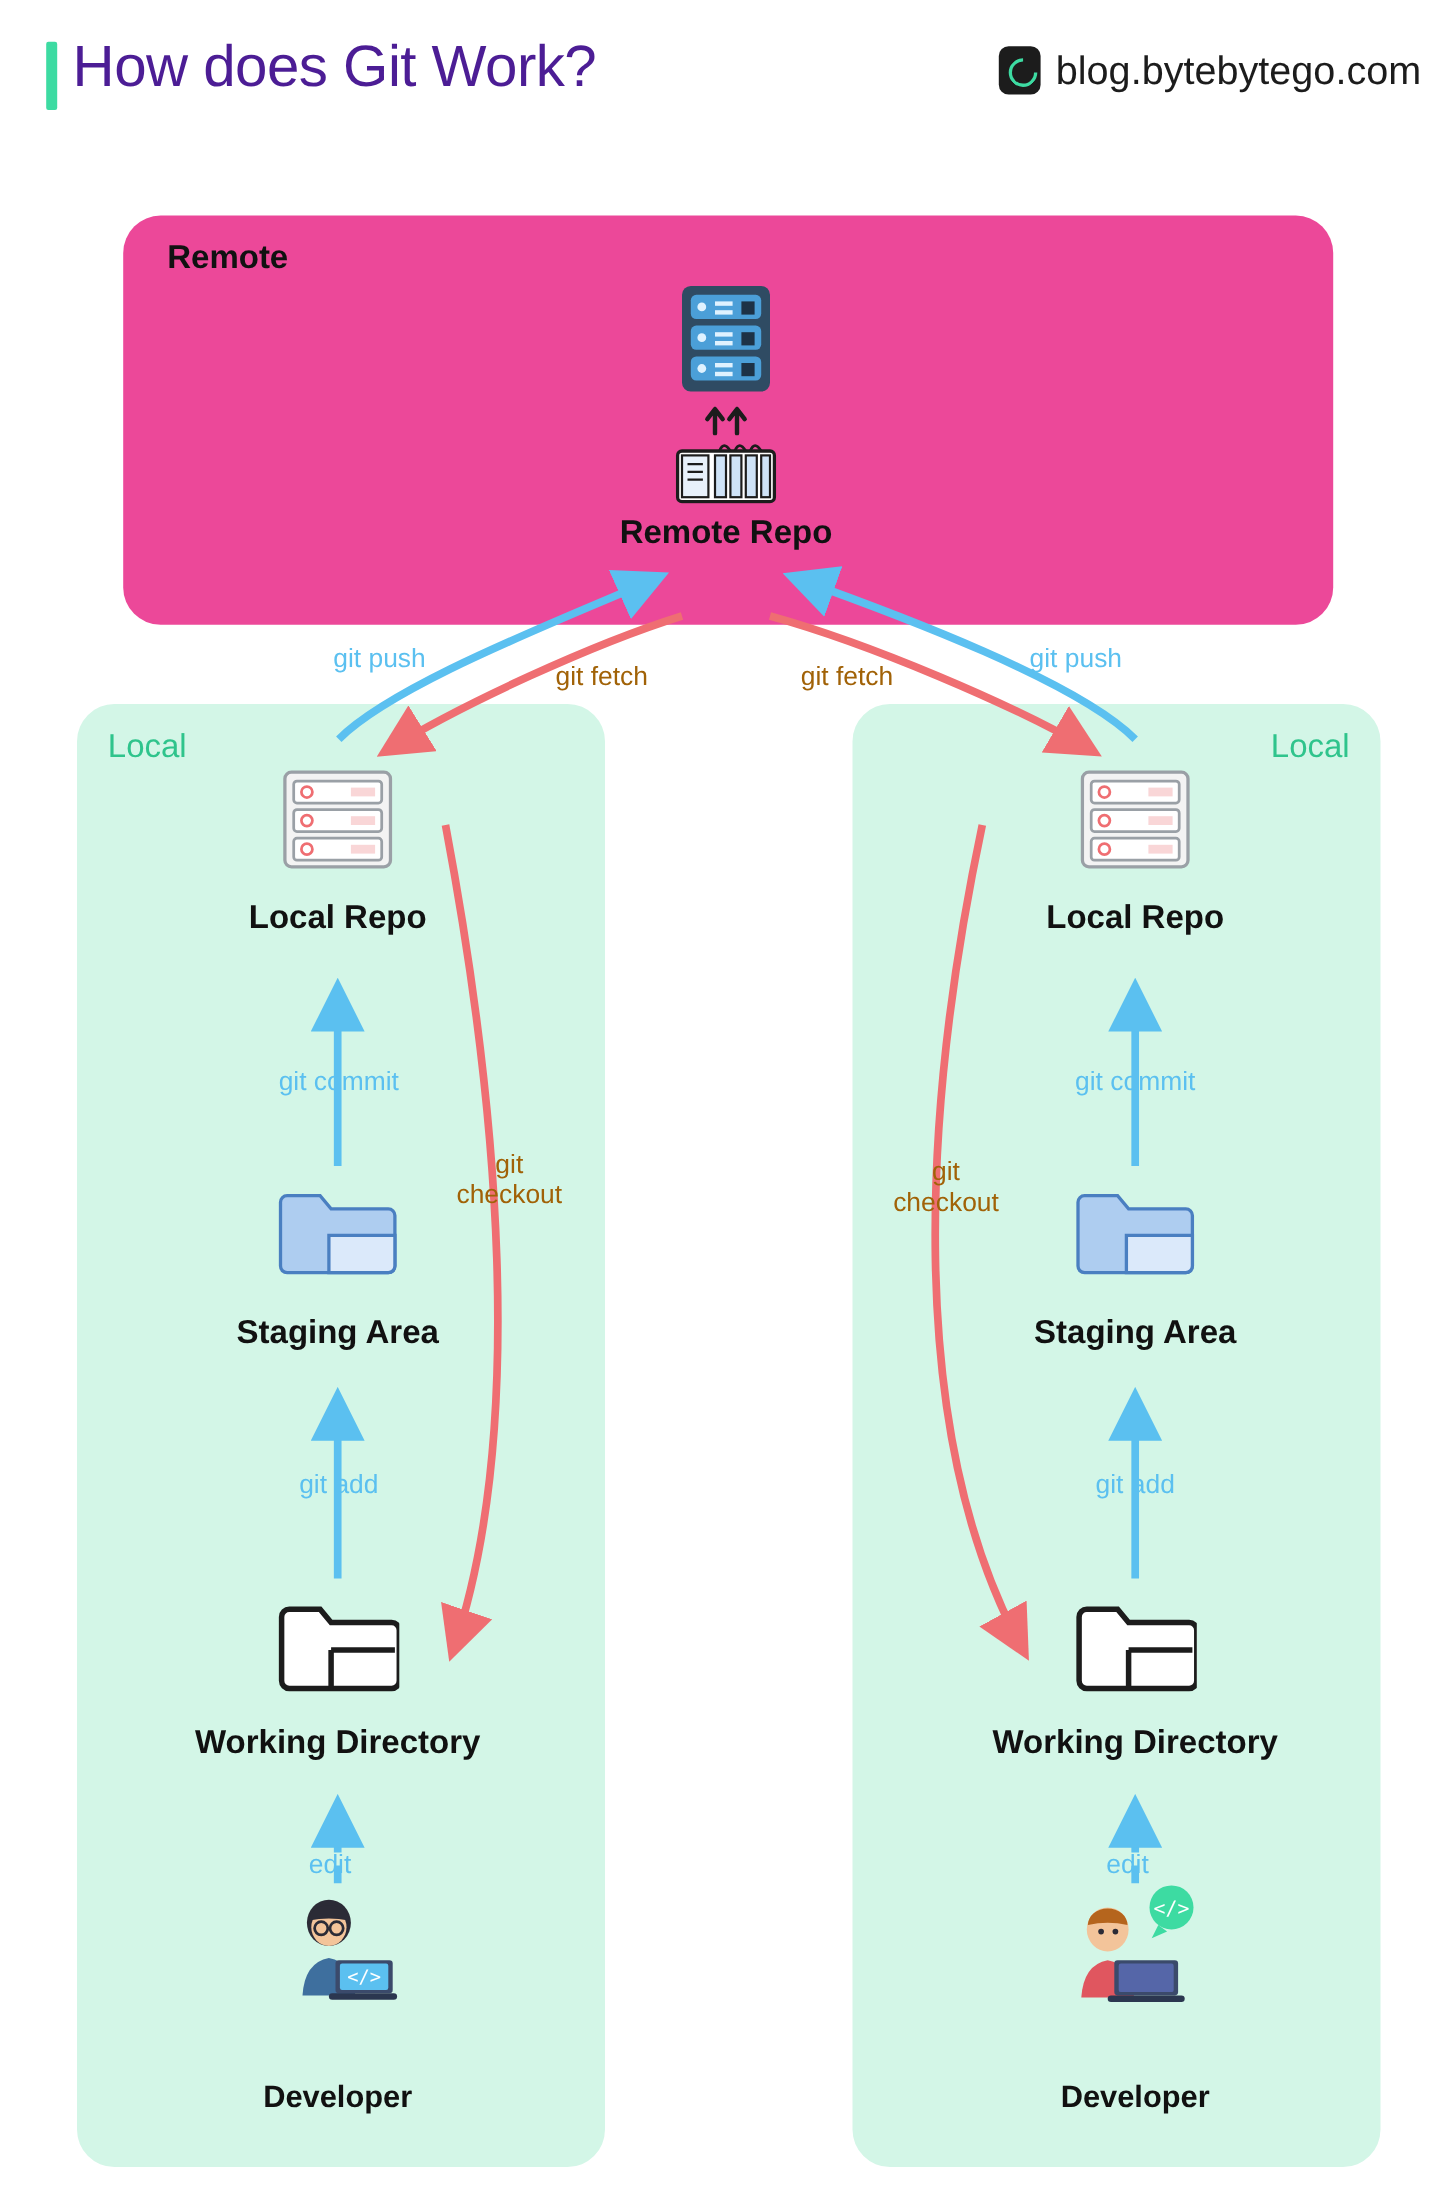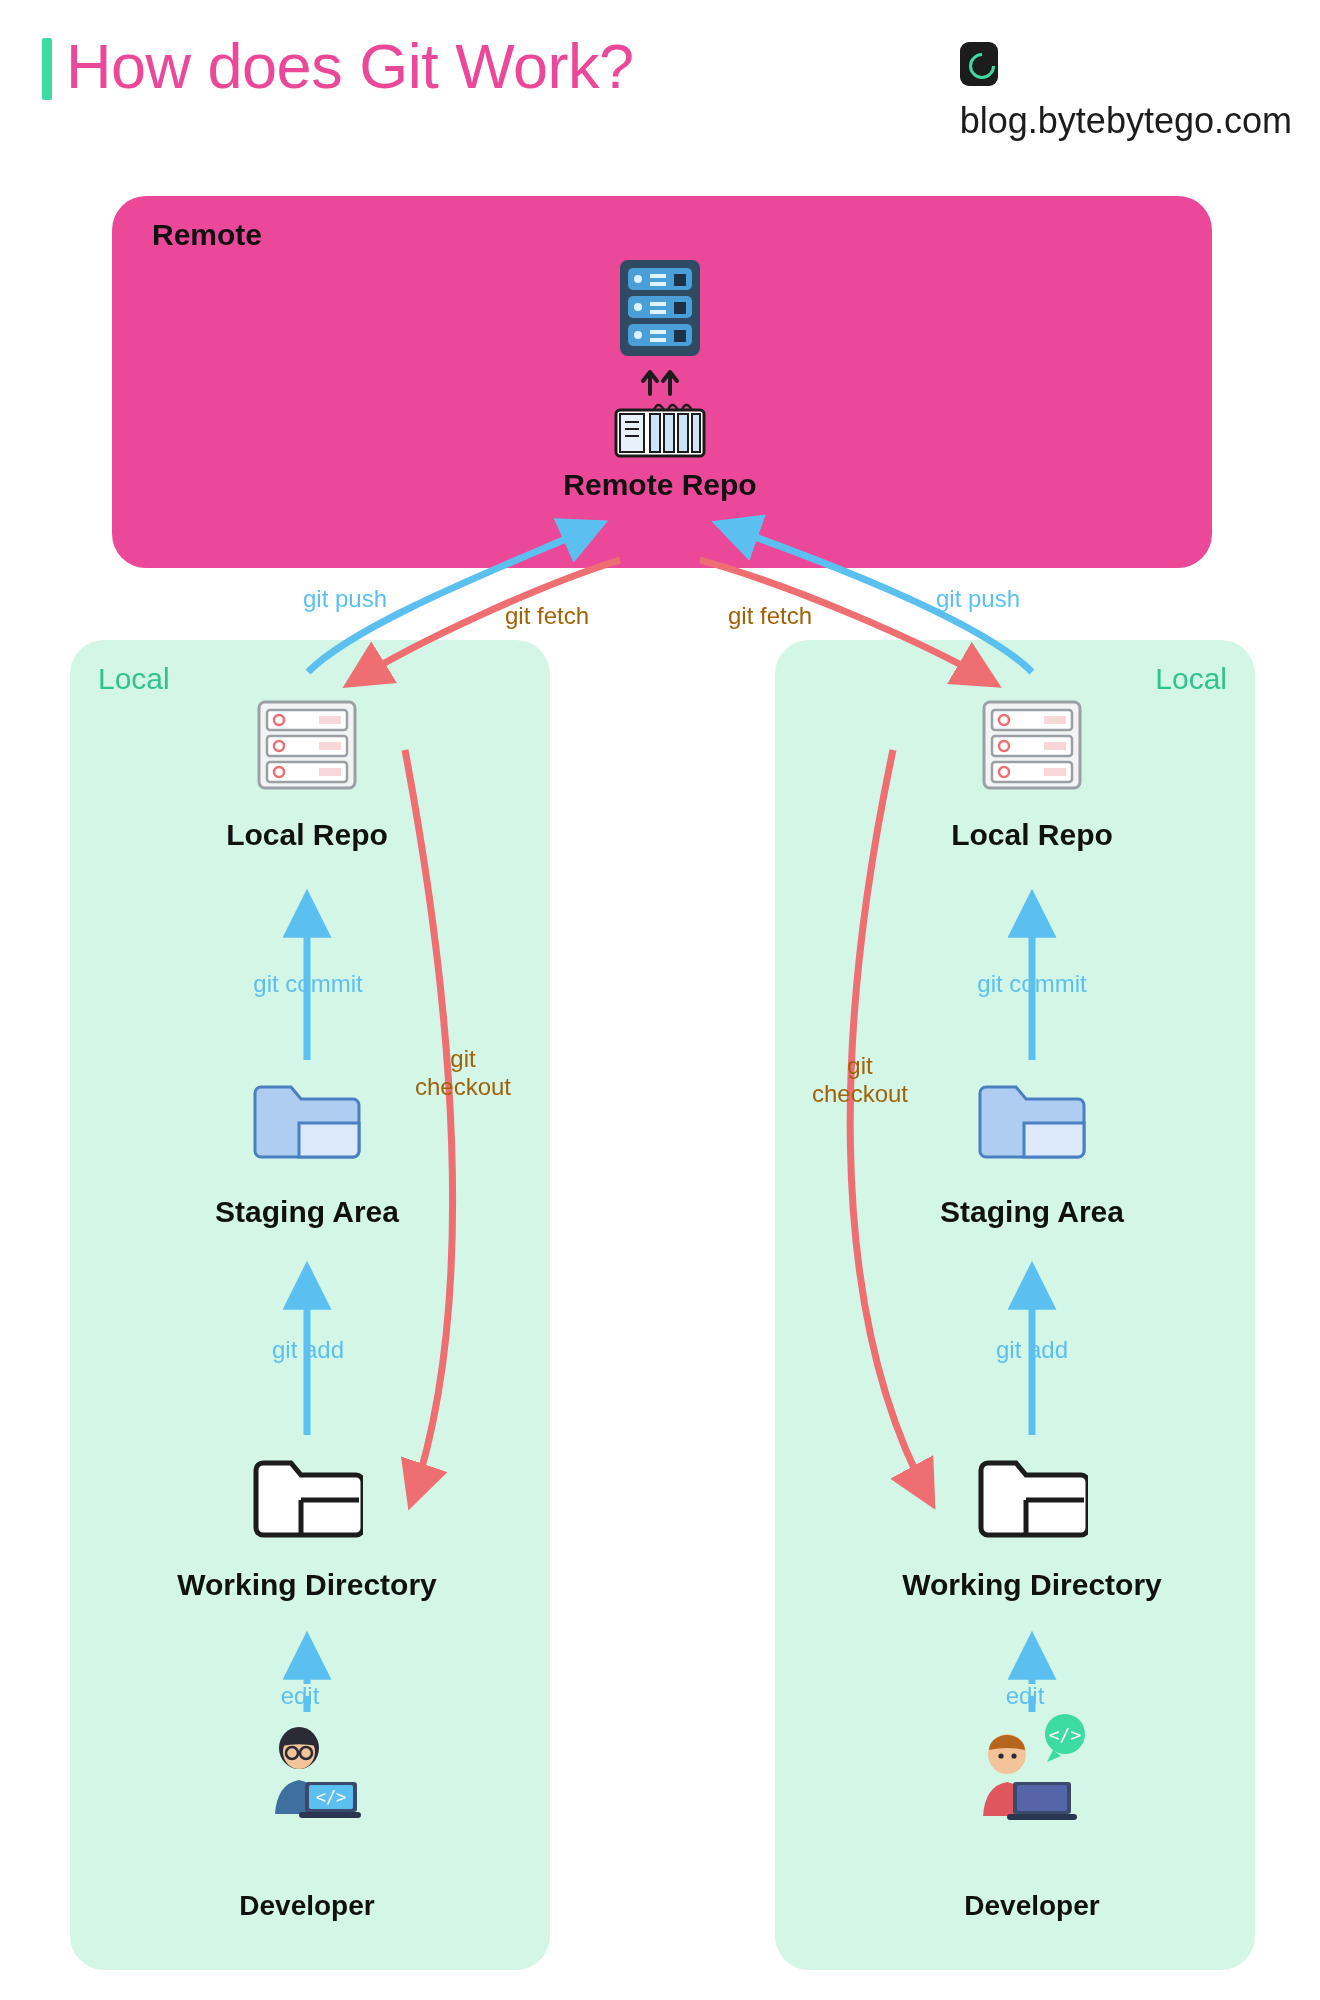--- a/index.html
+++ b/index.html
@@ -25,31 +25,31 @@
   #title-bar {
     position: absolute;
     left: 42px; top: 38px;
     width: 10px; height: 62px;
     background: #3ddba2;
     border-radius: 2px;
   }
   #page-title {
     position: absolute;
     left: 66px; top: 30px;
-    font-size: 63px;
-    color: #ec4899;
+    font-size: 53px;
+    color: #4c1d95;
     letter-spacing: -0.5px;
     white-space: nowrap;
   }
   #brand {
     position: absolute;
     right: 28px; top: 42px;
     display: flex;
+    align-items: center;
     gap: 14px;
-    flex-direction: column;
   }
   #brand-logo {
     width: 38px; height: 44px;
     border-radius: 9px;
     background: #1c1c1c;
     position: relative;
   }
   #brand-logo::after {
     content: "";
     position: absolute;

